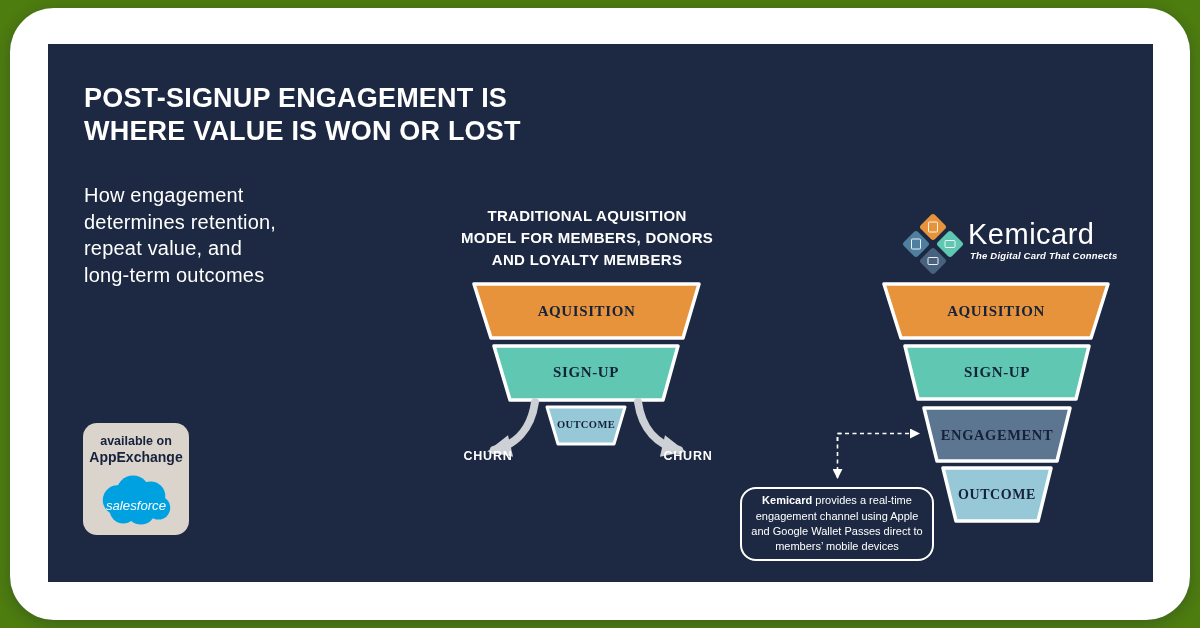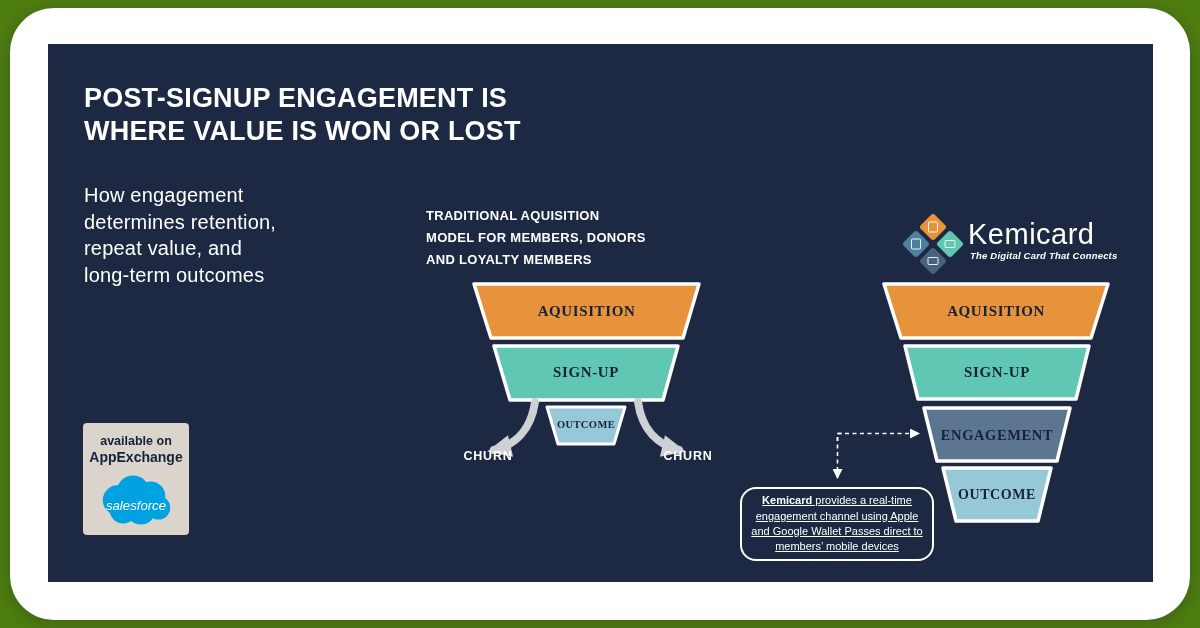--- a/index.html
+++ b/index.html
@@ -4,37 +4,37 @@
 <style>
   html,body{margin:0;padding:0;background:#fff;}
   .canvas{position:relative;width:1200px;height:628px;background:#4d7c0f;overflow:hidden;
           font-family:"Liberation Sans",sans-serif;}
   .frame{position:absolute;left:10px;top:8px;width:1180px;height:612px;background:#fff;
          border-radius:44px;box-shadow:0 3px 14px rgba(25,35,55,.30);}
   .card{position:absolute;left:48px;top:44px;width:1105px;height:538px;background:var(--card_bg);}
   .abs{position:absolute;}
   .title{left:84px;top:82px;color:#fff;font-weight:800;font-size:27px;line-height:33px;letter-spacing:.2px;}
   .subtitle{left:84px;top:182px;color:#fff;font-weight:400;font-size:20px;line-height:26.5px;letter-spacing:.2px;}
-  .badge{left:83px;top:423px;width:106px;height:112px;background:var(--badge_bg);border-radius:4px;
+  .badge{left:83px;top:423px;width:106px;height:112px;background:var(--badge_bg);border-radius:14px;
          display:flex;flex-direction:column;align-items:center;padding-top:11px;box-sizing:border-box;}
   .badge .t1{color:var(--label_navy);font-weight:700;font-size:12.5px;line-height:15px;}
   .badge .t2{color:var(--label_navy);font-weight:700;font-size:14px;line-height:17px;}
-  .lf-title{left:426px;top:205px;width:322px;text-align:left;color:#fff;font-weight:700;
-            font-size:13px;line-height:22px;letter-spacing:.3px;}
+  .lf-title{left:426px;top:205px;width:322px;text-align:center;color:#fff;font-weight:700;
+            font-size:15px;line-height:22px;letter-spacing:.3px;}
   .stage-label{position:absolute;text-align:center;font-weight:700;color:var(--label_navy);
                font-size:15px;letter-spacing:.6px;font-family:Liberation Serif, serif;}
   .churn{position:absolute;width:72px;text-align:center;color:#fff;font-weight:700;
          font-size:12.5px;letter-spacing:.8px;}
   .revenue{left:476px;top:466px;width:222px;text-align:center;color:#fff;font-weight:700;
            font-size:13.5px;line-height:21px;}
   .brand{left:968px;top:218px;color:#fff;font-weight:400;font-size:29px;letter-spacing:.5px;}
   .tagline{left:970px;top:250px;color:#fff;font-weight:700;font-style:italic;font-size:9.5px;letter-spacing:.2px;}
   .callout{left:740px;top:487px;width:194px;height:74px;border:2px solid #fff;border-radius:16px;
            box-sizing:border-box;display:flex;flex-direction:column;align-items:center;justify-content:center;
-           color:#fff;font-size:11px;line-height:15.4px;text-align:center;text-decoration:underline;}
+           color:#fff;font-size:11px;line-height:15.4px;text-align:center;}
   .callout .ln{white-space:nowrap;}
   .b{font-weight:700;}
   svg.overlay{position:absolute;left:0;top:0;width:1200px;height:628px;pointer-events:none;}
 </style>
 </head>
 <body>
 
 <div class="canvas">
   <div class="frame"></div>
   <div class="card"></div>

